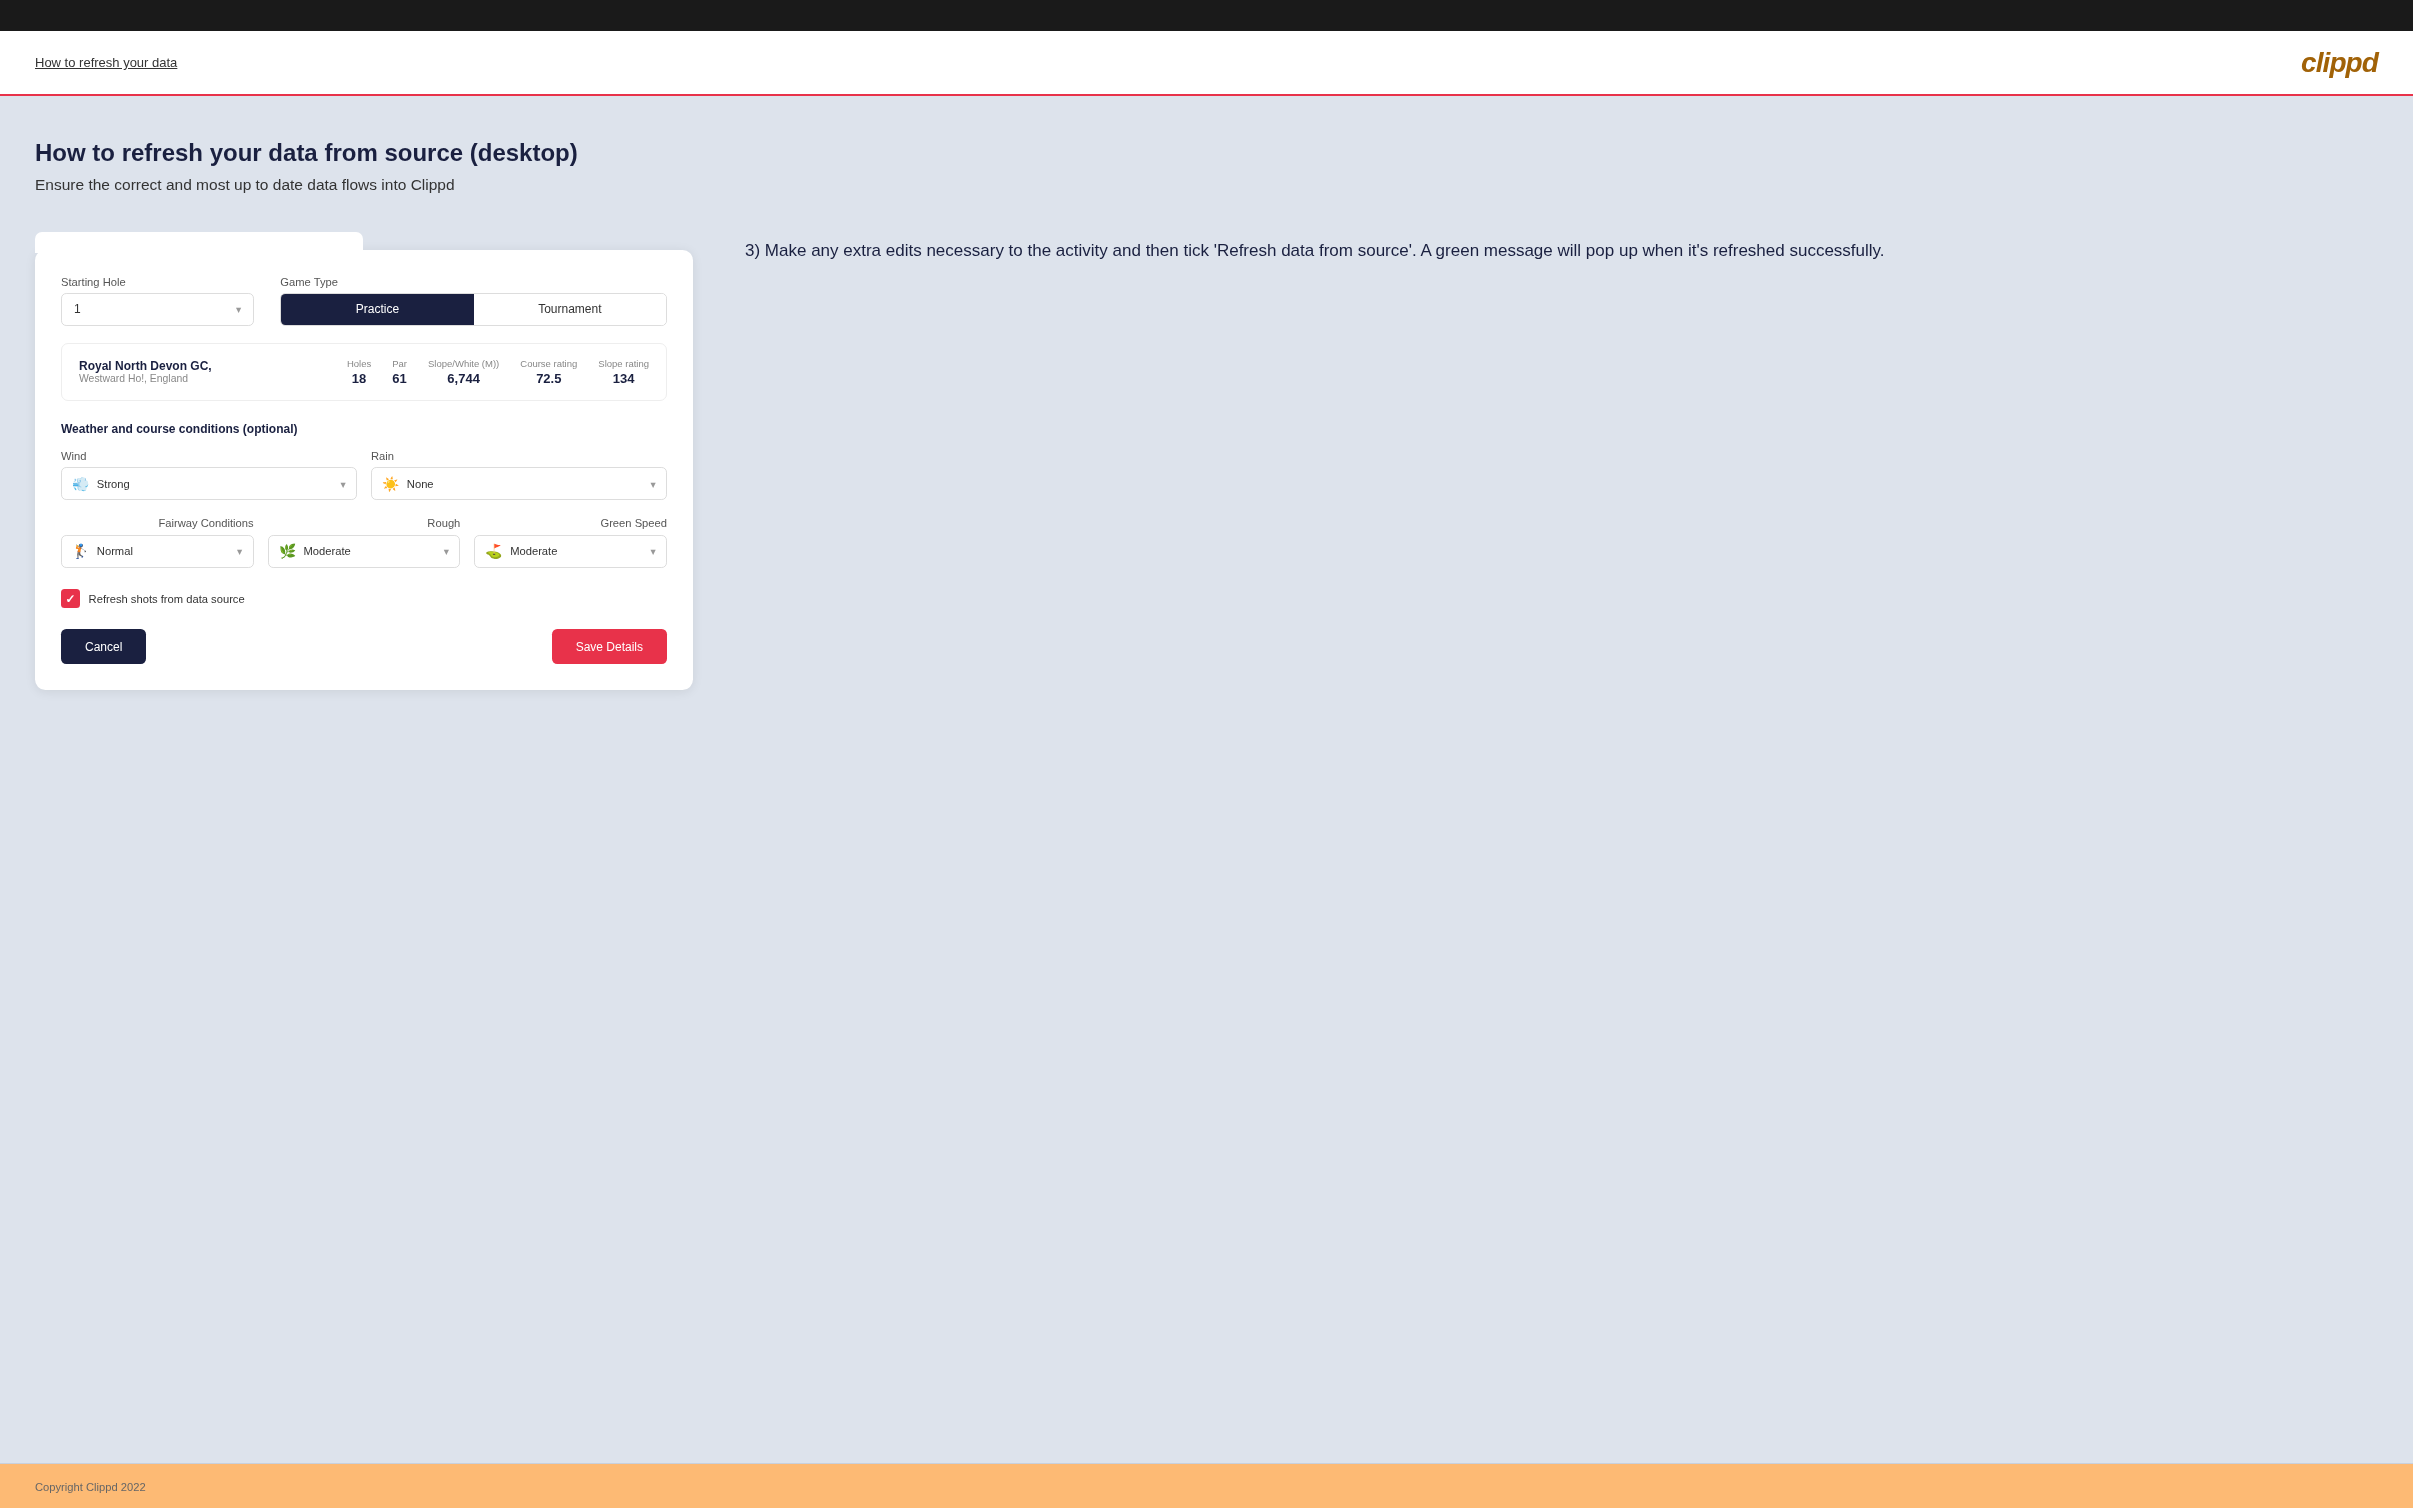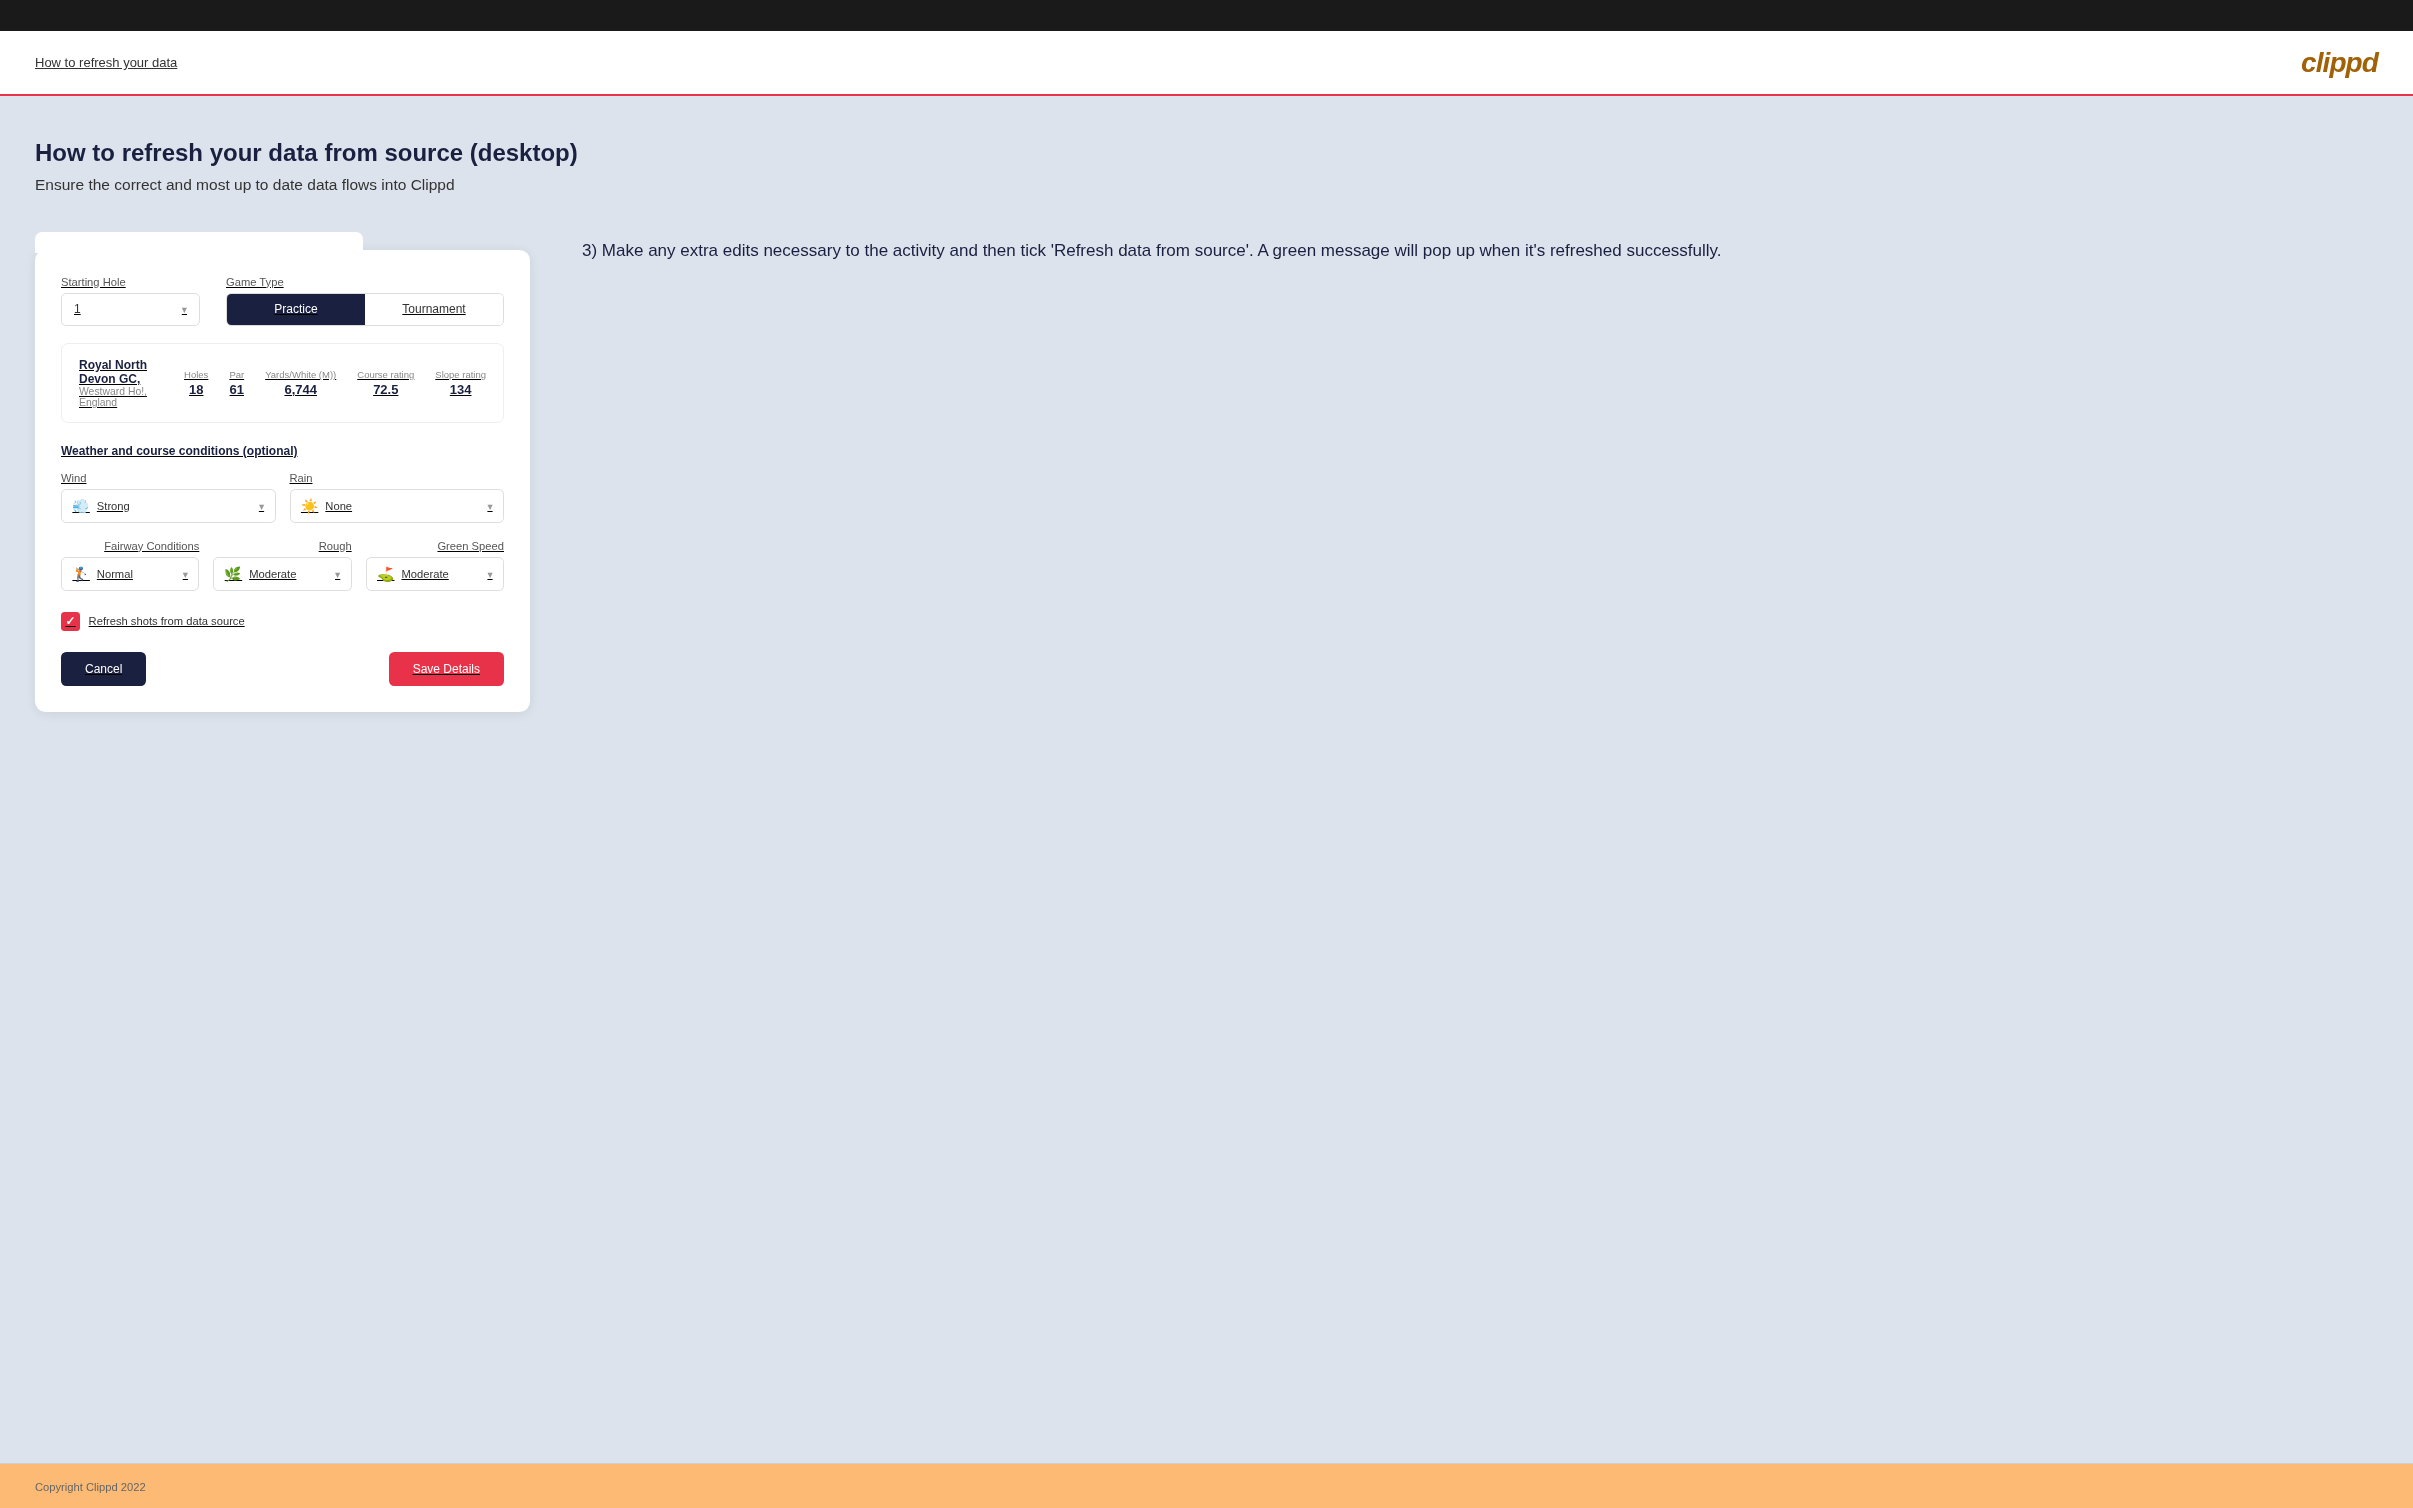--- a/index.html
+++ b/index.html
@@ -57,24 +57,23 @@
     }
     .content-row {
       display: flex;
       gap: 52px;
       align-items: flex-start;
     }
     .form-card {
       background: #fff;
       border-radius: 10.4px;
       padding: 26px;
-      width: 495px;
+      width: 658px;
       flex-shrink: 0;
       box-shadow: 0 1.7px 10.4px rgba(0,0,0,0.08);
-      text-decoration: underline;
     }
     .form-row {
       display: flex;
       gap: 26px;
       margin-bottom: 17px;
     }
     .form-group {
       display: flex;
       flex-direction: column;
       gap: 5.2px;
@@ -322,21 +321,21 @@
           <div class="course-stats">
             <div class="stat-item">
               <span class="stat-label">Holes</span>
               <span class="stat-value">18</span>
             </div>
             <div class="stat-item">
               <span class="stat-label">Par</span>
               <span class="stat-value">61</span>
             </div>
             <div class="stat-item">
-              <span class="stat-label">Yards/White (M))</span>
+              <span class="stat-label">Slope/White (M))</span>
               <span class="stat-value">6,744</span>
             </div>
             <div class="stat-item">
               <span class="stat-label">Course rating</span>
               <span class="stat-value">72.5</span>
             </div>
             <div class="stat-item">
               <span class="stat-label">Slope rating</span>
               <span class="stat-value">134</span>
             </div>

